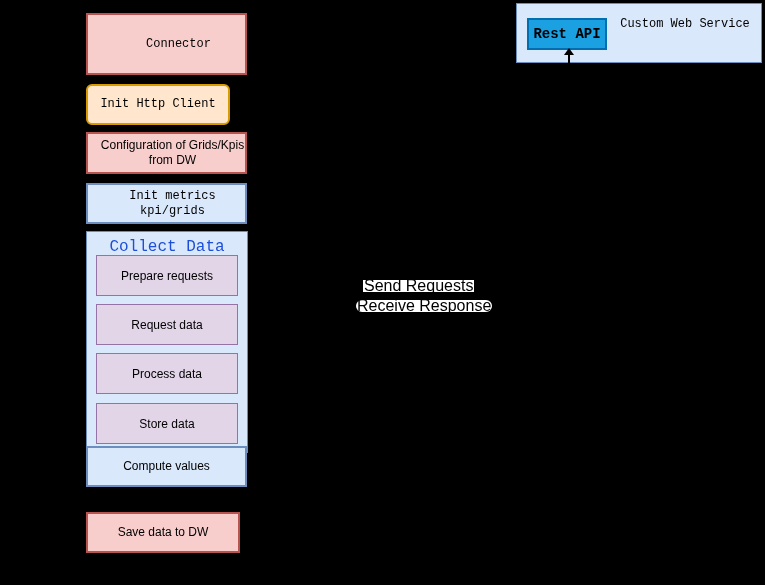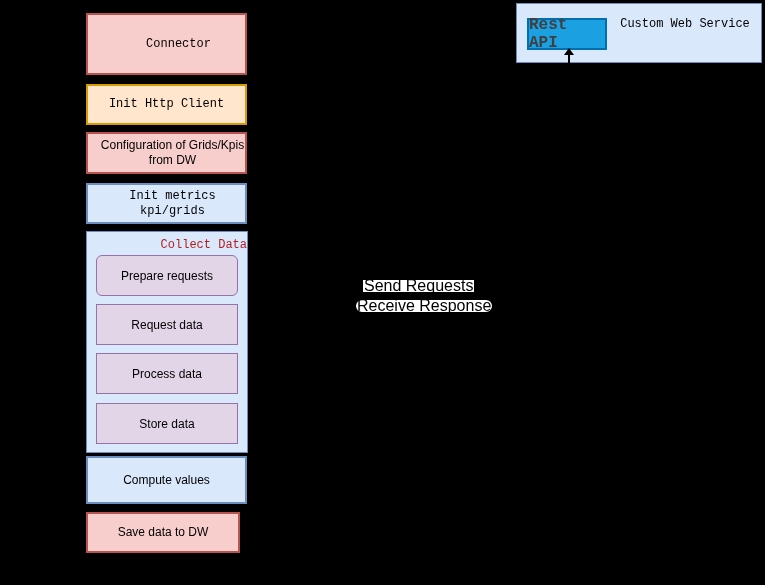--- a/index.html
+++ b/index.html
@@ -26,63 +26,63 @@
   .sans { font-family: "Liberation Sans", sans-serif; }
   .wrap2 { white-space: pre-line; padding-left: 12px; }
 
   
   .fill-red    { background: #f8cecc; border: 2px solid #b85450; }
   .fill-orange { background: #ffe6cc; border: 2px solid #d79b00; }
   .fill-blue   { background: #dae8fc; border: 2px solid #6c8ebf; }
 
   
   .connector    { left: 86px; top: 13px;  width: 161px; height: 62px; padding-left: 24px; }
-  .init-http    { left: 86px; top: 84px;  width: 161px; height: 41px; }
+  .init-http    { left: 86px; top: 84px;  width: 144px; height: 41px; border-radius: 6px; }
   .config       { left: 86px; top: 132px; width: 161px; height: 42px; }
   .init-metrics { left: 86px; top: 183px; width: 161px; height: 41px; }
-  .compute      { left: 86px; top: 456px; width: 161px; height: 48px; }
+  .compute      { left: 86px; top: 446px; width: 161px; height: 41px; }
   .save         { left: 86px; top: 512px; width: 154px; height: 41px; }
 
   
   .collect-group {
     position: absolute;
     left: 86px; top: 231px; width: 162px; height: 222px;
     background: #dae8fc; border: 1px solid #6c8ebf;
   }
   .collect-title {
     position: absolute;
     left: 0; top: 6px; width: 100%;
-    text-align: right;
-    font-size: 12px;
-    color: #b91c1c;
+    text-align: center;
+    font-size: 16px;
+    color: #1d4ed8;
   }
   .step {
     position: absolute;
     left: 9px; width: 142px; height: 41px;
     background: #e1d5e7; border: 1px solid #9673a6;
     display: flex; align-items: center; justify-content: center;
     text-align: center; font-size: 12px; color: #000;
   }
-  .step-0 { top: 23px; border-radius: 6px; }
+  .step-0 { top: 23px; }
   .step-1 { top: 72px; }
   .step-2 { top: 121px; }
   .step-3 { top: 171px; }
 
   
   .ws-group {
     position: absolute;
     left: 516px; top: 3px; width: 246px; height: 60px;
     background: #dae8fc; border: 1px solid #6c8ebf;
   }
   .rest-api {
     position: absolute;
     left: 10px; top: 14px; width: 80px; height: 32px;
     background: #1ba1e2; border: 2px solid #006eaf;
     display: flex; align-items: center; justify-content: center;
-    color: #404040; font-weight: bold; font-size: 16px;
+    color: #000000; font-weight: bold; font-size: 14px;
   }
   .ws-label {
     position: absolute;
     left: 90px; top: 0; width: 156px; height: 40px;
     display: flex; align-items: center; justify-content: center;
     font-size: 12px; color: #000;
   }
   
   .ws-arrow { position: absolute; left: 0; top: 0; width: 0; height: 0; }
   .ws-arrow .head {

